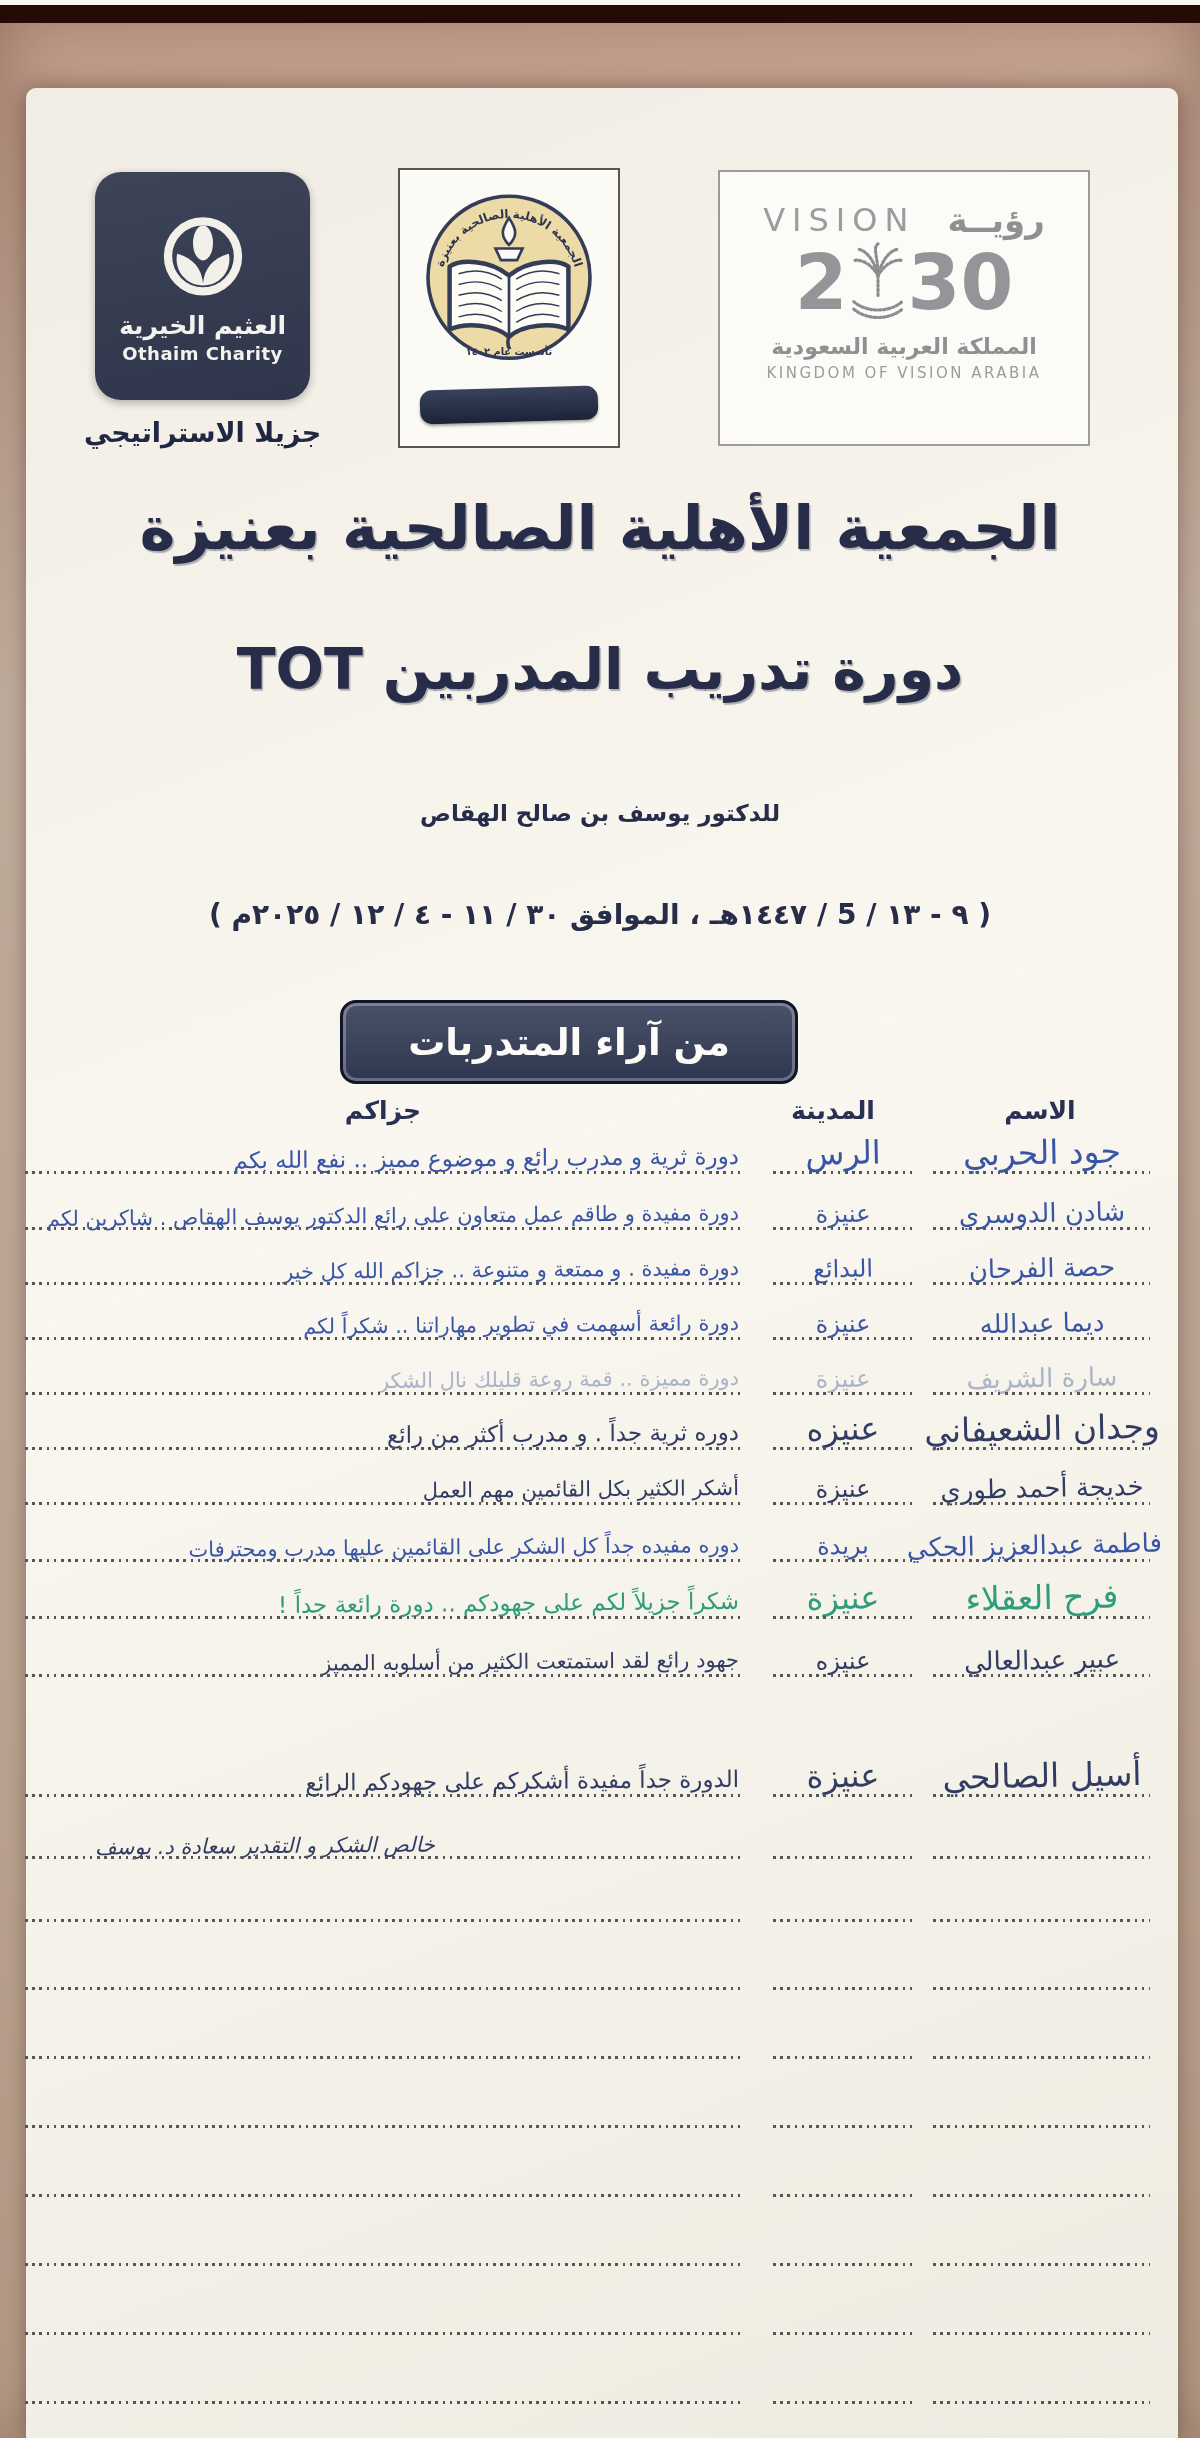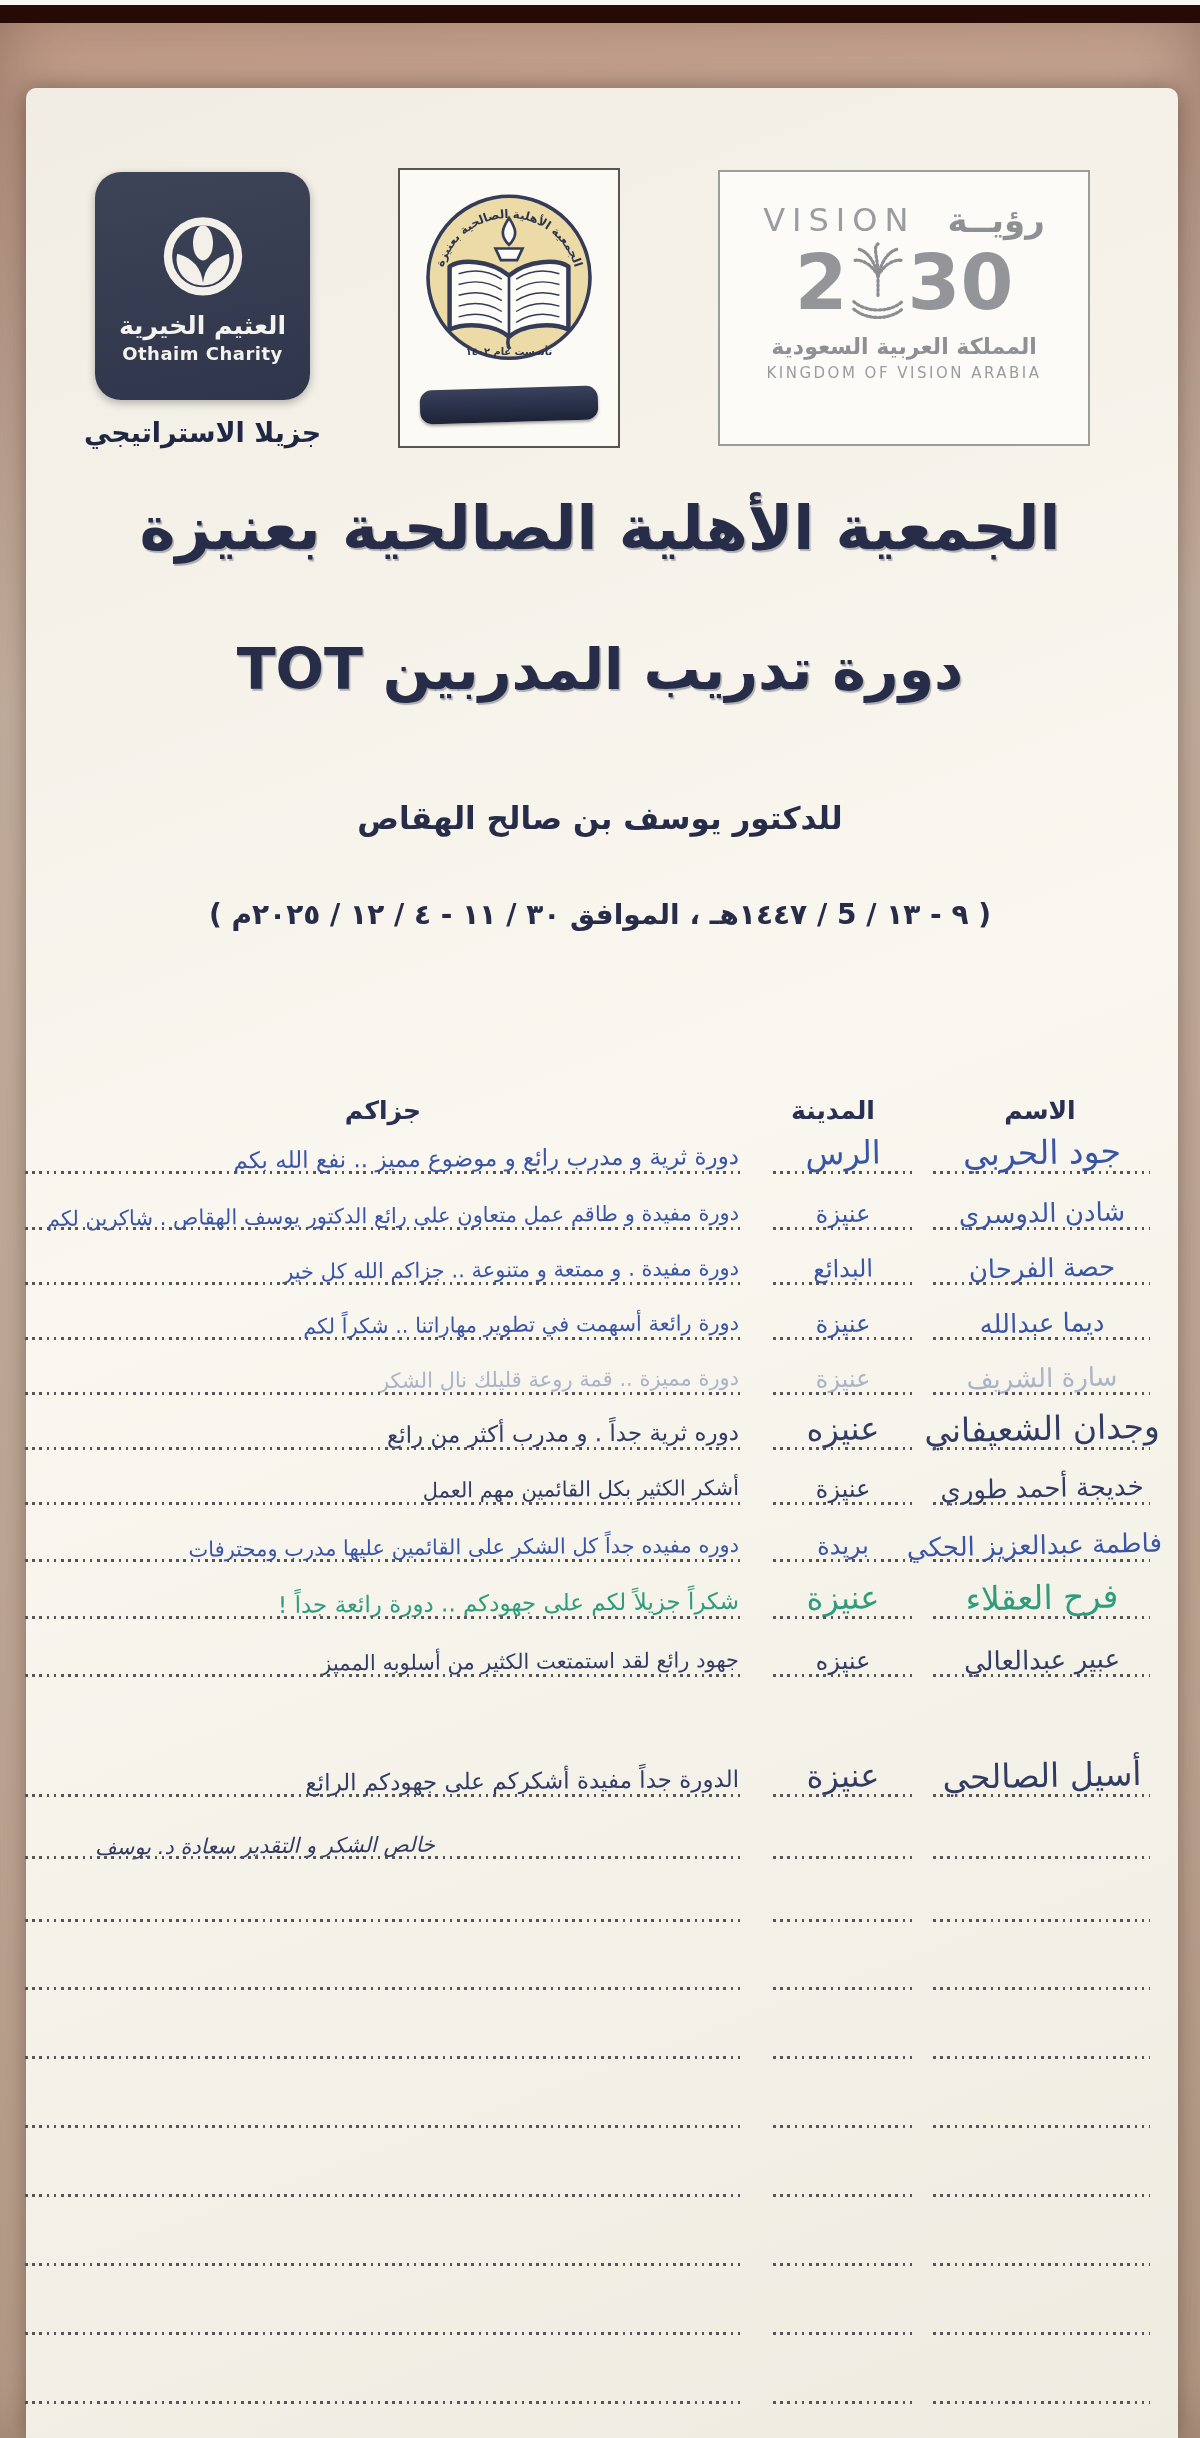--- a/index.html
+++ b/index.html
@@ -42,21 +42,21 @@
   .v-num{font-size:76px;font-weight:bold;line-height:1;color:#939598;}
   .v-emb{width:56px;height:82px;margin:0 2px;}
   .v-ksa-ar{font-size:22px;font-weight:bold;margin-top:10px;color:#8e9093;}
   .v-ksa-en{font-size:15px;letter-spacing:2.5px;margin-top:5px;color:#9a9c9f;}
 
   
   .t1{position:absolute;left:0;width:100%;top:492px;text-align:center;font-size:61px;
     font-weight:bold;color:#272d49;text-shadow:1.5px 2px 1px rgba(39,45,73,.35);}
   .t2{position:absolute;left:0;width:100%;top:636px;text-align:center;font-size:57px;
     font-weight:bold;color:#272d49;text-shadow:1.5px 2px 1px rgba(39,45,73,.35);}
-  .t3{position:absolute;left:0;width:100%;top:800px;text-align:center;font-size:31px;
+  .t3{position:absolute;left:0;width:100%;top:800px;text-align:center;font-size:23px;
     font-weight:bold;color:#272d49;}
   .t4{position:absolute;left:0;width:100%;top:898px;text-align:center;font-size:28px;
     font-weight:bold;color:#272d49;}
 
   .banner{position:absolute;left:340px;top:1000px;width:452px;height:78px;
     background:linear-gradient(#4a5269,#2f3750);border:3px solid #10152a;border-radius:16px;
     box-shadow:inset 0 0 0 3px rgba(255,255,255,.28);display:flex;align-items:center;
     justify-content:center;color:#fcfbf7;font-size:37px;font-weight:bold;}
 
   .colhead{position:absolute;top:1096px;font-size:25px;font-weight:bold;color:#293052;text-align:center;}
@@ -157,20 +157,21 @@
     </div>
     <div class="v-ksa-ar" dir="rtl">المملكة العربية السعودية</div>
     <div class="v-ksa-en">KINGDOM OF VISION ARABIA</div>
   </div>
 
   <div class="t1" dir="rtl">الجمعية الأهلية الصالحية بعنيزة</div>
   <div class="t2" dir="rtl">دورة تدريب المدربين TOT</div>
   <div class="t3" dir="rtl">للدكتور يوسف بن صالح الهقاص</div>
   <div class="t4" dir="rtl">( ٩ - ١٣ / 5 / ١٤٤٧هـ ، الموافق ٣٠ / ١١ - ٤ / ١٢ / ٢٠٢٥م )</div>
 
+  <div class="banner" dir="rtl">من آراء المتدربات</div>
 
   <div class="colhead ch-name" dir="rtl">الاسم</div>
   <div class="colhead ch-city" dir="rtl">المدينة</div>
   <div class="colhead ch-op" dir="rtl">جزاكم</div>
 
   <div class="rows">
       <div class="frow big" style="top: 1118px;">
         <span class="hand h-opinion" dir="rtl" style="color: rgb(58, 85, 164);">دورة ثرية و مدرب رائع و موضوع مميز .. نفع الله بكم</span>
         <span class="hand h-city" dir="rtl" style="color: rgb(58, 85, 164);">الرس</span>
         <span class="hand h-name" dir="rtl" style="color: rgb(58, 85, 164);">جود الحربي</span>

